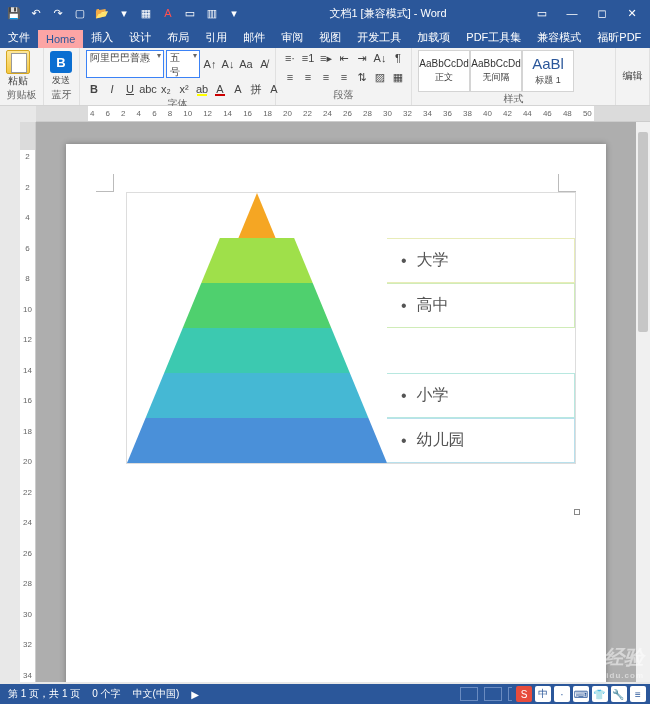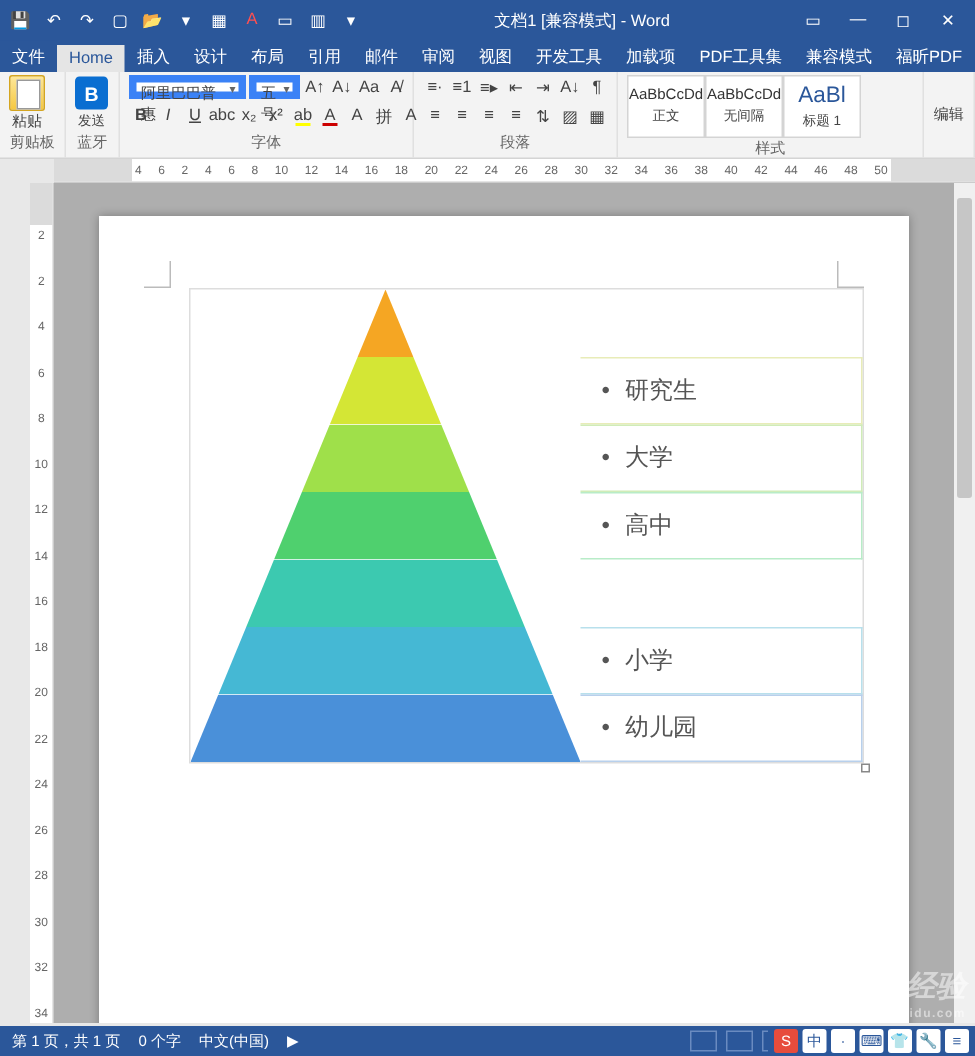--- a/index.html
+++ b/index.html
@@ -10,37 +10,37 @@
 .qat{display:flex;align-items:center;gap:6px;padding:0 6px;}
 .qat-icon{width:16px;height:16px;display:flex;align-items:center;justify-content:center;color:#fff;font-size:11px;cursor:pointer;}
 .title-center{flex:1;text-align:center;}
 .win-controls{display:flex;gap:2px;padding-right:4px;}
 .win-btn{width:28px;height:20px;display:flex;align-items:center;justify-content:center;cursor:pointer;font-size:11px;}
 
 
 .tabbar{background:#2b579a;height:22px;display:flex;align-items:flex-end;color:#fff;font-size:11px;}
 .tab{padding:3px 8px;cursor:pointer;white-space:nowrap;}
 .tab.file{background:#2b579a;}
-.tab.active{background:#e5e5e5;color:#2b579a;}
+.tab.active{background:#fca5a5;color:#2b579a;}
 .tab-right{margin-left:auto;display:flex;align-items:center;gap:6px;padding-right:8px;font-size:10px;}
 
 
 .ribbon{background:#f3f3f3;height:58px;border-bottom:1px solid #d4d4d4;display:flex;font-size:10px;color:#444;}
 .rgroup{border-right:1px solid #e0e0e0;padding:2px 6px;display:flex;flex-direction:column;justify-content:space-between;position:relative;}
 .rgroup-label{text-align:center;font-size:10px;color:#666;padding-bottom:1px;}
 .rgroup-content{flex:1;display:flex;align-items:center;gap:3px;}
 .paste-btn{display:flex;flex-direction:column;align-items:center;cursor:pointer;}
 .paste-icon{width:24px;height:24px;background:linear-gradient(#fde79a,#f5c842);border:1px solid #d4a520;border-radius:2px;position:relative;}
 .paste-icon::after{content:"";position:absolute;top:2px;left:4px;width:14px;height:18px;background:#fff;border:1px solid #999;}
 .bt-icon{width:22px;height:22px;background:#0a6ed1;border-radius:3px;color:#fff;display:flex;align-items:center;justify-content:center;font-size:13px;font-weight:bold;}
 .small-stack{display:flex;flex-direction:column;align-items:center;gap:1px;font-size:9px;cursor:pointer;}
 
 
 .font-row{display:flex;gap:2px;align-items:center;}
-.combo{border:5px solid #3b82f6;background:#fff;height:16px;font-size:10px;padding:0 12px 0 3px;position:relative;cursor:pointer;}
+.combo{border:1px solid #3b82f6;background:#fff;height:28px;font-size:10px;padding:0 12px 0 3px;position:relative;cursor:pointer;}
 .combo::after{content:"▾";position:absolute;right:2px;top:0;font-size:8px;color:#666;}
 .fbtn{width:16px;height:16px;display:flex;align-items:center;justify-content:center;cursor:pointer;font-size:11px;border:1px solid transparent;}
 .font-color{position:relative;}
 .font-color::after{content:"";position:absolute;bottom:0;left:2px;right:2px;height:2px;background:#c00;}
 .highlight::after{background:#ff0;}
 
 
 .styles{display:flex;gap:0;}
 .style-item{border:1px solid #d4d4d4;width:52px;height:42px;display:flex;flex-direction:column;align-items:center;justify-content:center;cursor:pointer;background:#fff;}
 .style-preview{font-size:10px;color:#333;}
@@ -312,26 +312,20 @@
     <div class="crop tr"></div>
 
     <div class="smartart" id="smartart">
         <div class="sa-row">
           <div class="sa-shape">
             <div class="seg" style="background: rgb(245, 166, 35); clip-path: polygon(50% 0px, 50% 0px, 57.1429% 100%, 42.8571% 100%);"></div>
           </div>
         </div>
         <div class="sa-row">
           <div class="sa-shape">
-            <div class="seg" style="background: rgb(212, 230, 53); clip-path: polygon(42.8571% 0px, 57.1429% 0px, 64.2857% 100%, 35.7143% 100%);"></div>
-          </div>
-          <div class="sa-text">研究生</div>
-        </div>
-        <div class="sa-row">
-          <div class="sa-shape">
             <div class="seg" style="background: rgb(159, 224, 74); clip-path: polygon(35.7143% 0px, 64.2857% 0px, 71.4286% 100%, 28.5714% 100%);"></div>
           </div>
           <div class="sa-text">大学</div>
         </div>
         <div class="sa-row">
           <div class="sa-shape">
             <div class="seg" style="background: rgb(79, 208, 110); clip-path: polygon(28.5714% 0px, 71.4286% 0px, 78.5714% 100%, 21.4286% 100%);"></div>
           </div>
           <div class="sa-text">高中</div>
         </div>

